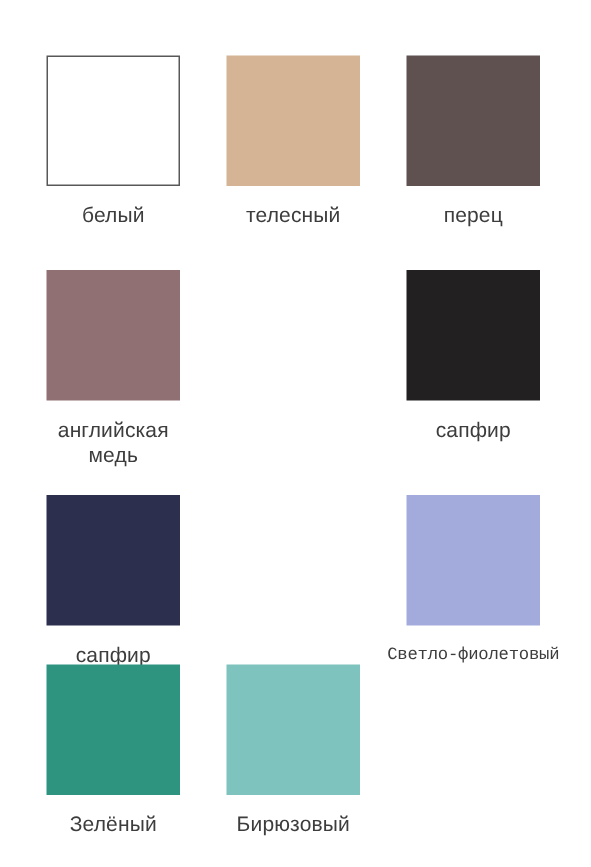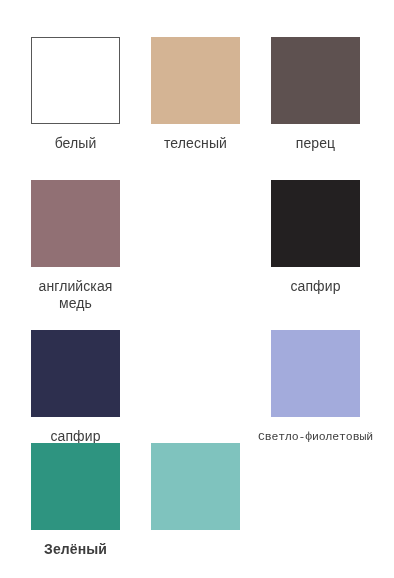--- a/index.html
+++ b/index.html
@@ -50,21 +50,21 @@
     font-family: Liberation Mono, monospace;
   }
   
   .col-0 { left: 31px; }
   .col-1 { left: 151px; }
   .col-2 { left: 271px; }
   
   .row-0 { top: 37px; }
   .row-1 { top: 180px; }
   .row-2 { top: 330px; }
-  .row-3 { top: 443px; font-weight: bold; }
+  .row-3 { top: 443px; }
 </style>
 </head>
 <body>
 
 <div id="palette-grid">
 
   <div class="swatch-cell col-0 row-0">
     <div class="swatch-chip bordered" style="background-color: rgb(255, 255, 255);"></div>
     <div class="swatch-label">белый</div>
   </div>
@@ -102,15 +102,16 @@
     <div class="swatch-label wide">Светло-фиолетовый</div>
   </div>
 
   <div class="swatch-cell col-0 row-3">
     <div class="swatch-chip" style="background-color: rgb(46, 148, 128);"></div>
     <div class="swatch-label">Зелёный</div>
   </div>
 
   <div class="swatch-cell col-1 row-3">
     <div class="swatch-chip" style="background-color: rgb(127, 195, 190);"></div>
+    <div class="swatch-label">Бирюзовый</div>
   </div>
 
 </div>
 
 </body></html>

